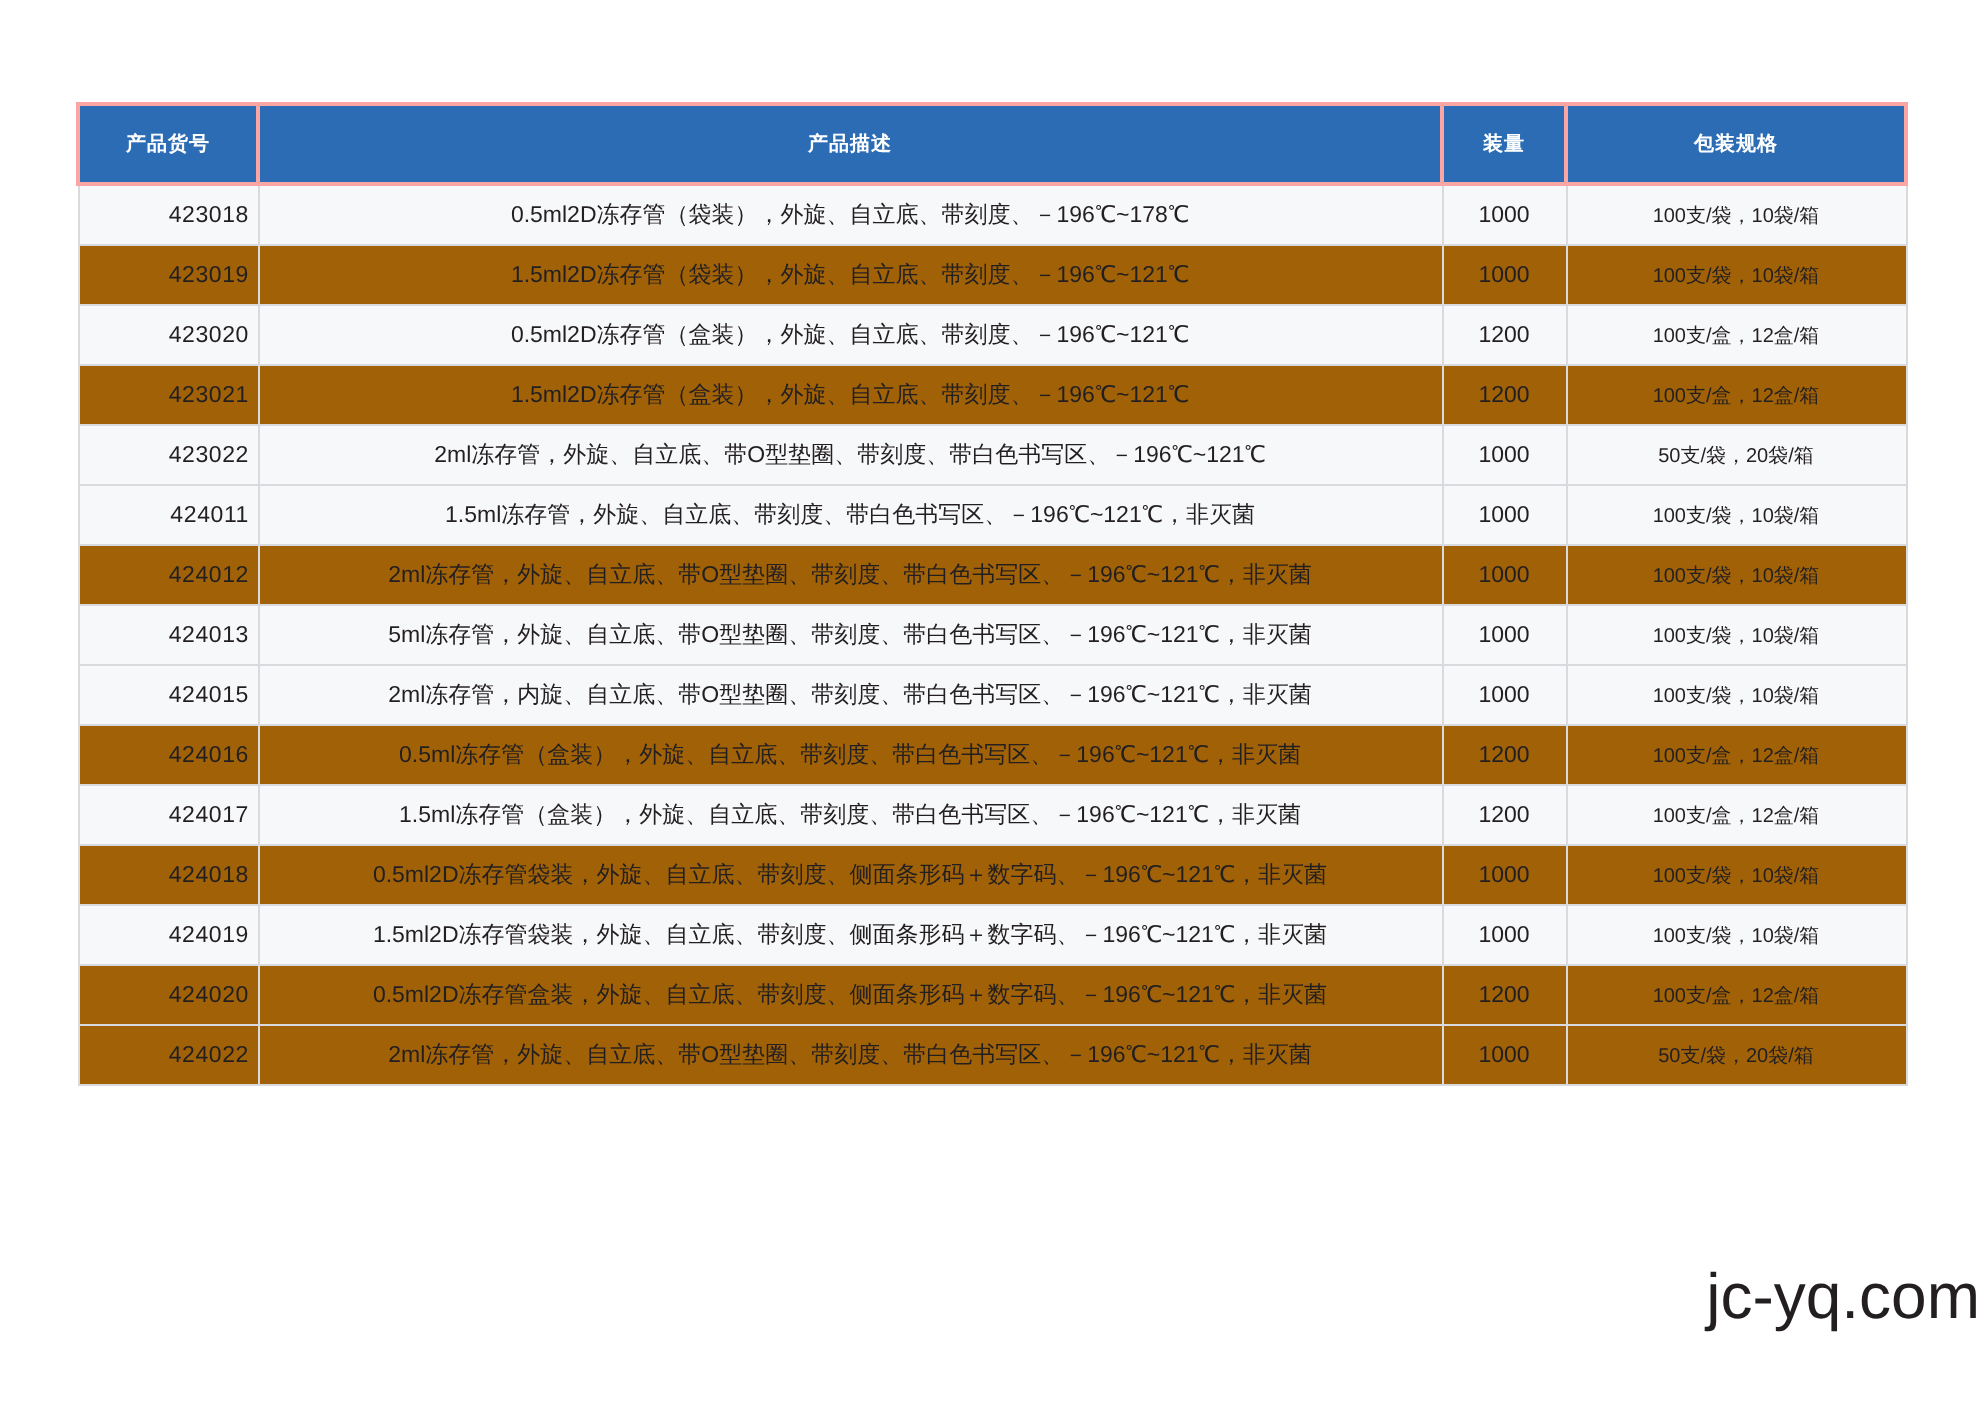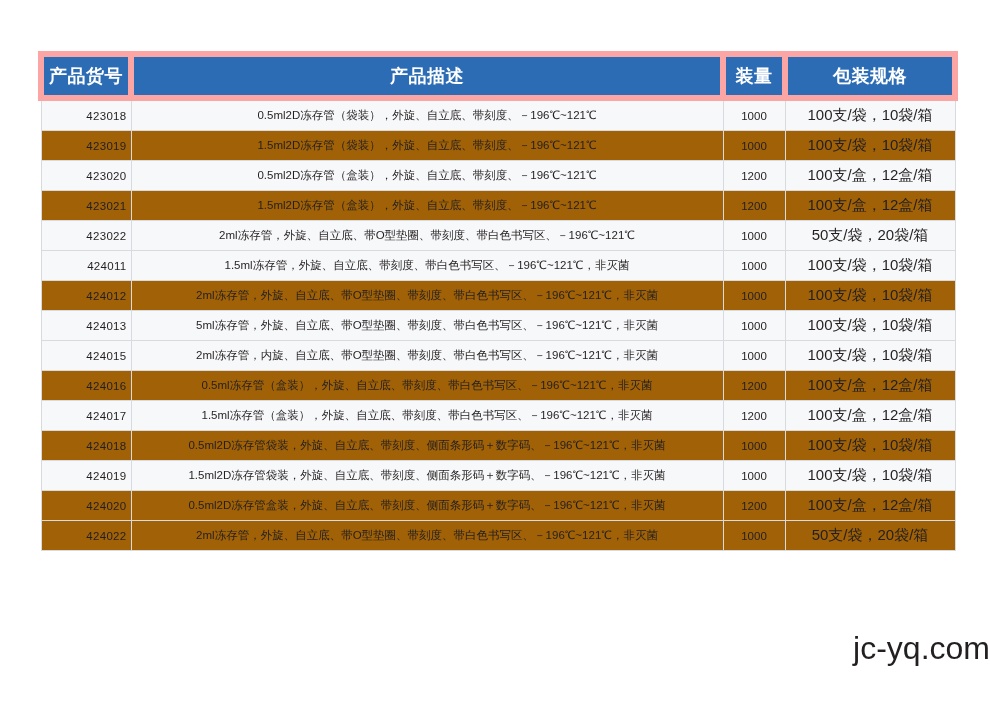--- a/index.html
+++ b/index.html
@@ -30,24 +30,24 @@
     table-layout: fixed;
   }
   table.spec-table col.c-code  { width: 90px; }
   table.spec-table col.c-desc  { width: 592px; }
   table.spec-table col.c-qty   { width: 62px; }
   table.spec-table col.c-pack  { width: 170px; }
 
   thead th {
     background: #2b6cb4;
     color: #ffffff;
-    font-size: 18px;
+    font-size: 10px;
     font-weight: bold;
     height: 38px;
-    border: 6px solid #fca5a5;
+    border: 2px solid #fca5a5;
     letter-spacing: 0.5px;
     text-align: center;
     vertical-align: middle;
     padding: 0 4px;
   }
   tbody td {
     border: 1px solid #d8dadd;
     height: 29px;
     font-size: 11.5px;
     text-align: center;
@@ -56,21 +56,21 @@
     color: #231f20;
     white-space: nowrap;
     overflow: hidden;
   }
   tbody tr.even td { background: #f7f8fa; }
   tbody tr.odd  td { background: #a16207; }
 
   td.code-cell { font-size: 11.5px; letter-spacing: 0.3px; text-align: right; }
   td.desc-cell { font-size: 11.5px; }
   td.qty-cell  { font-size: 11.5px; }
-  td.pack-cell { font-size: 15px; }
+  td.pack-cell { font-size: 10px; }
 
   .watermark {
     position: absolute;
     left: 0;
     top: 630px;
     width: 990px;
     text-align: right;
     font-size: 32px;
     color: #231f20;
     letter-spacing: 0px;
@@ -93,21 +93,21 @@
       <tr>
         <th>产品货号</th>
         <th>产品描述</th>
         <th>装量</th>
         <th>包装规格</th>
       </tr>
     </thead>
     <tbody id="table-body">
         <tr class="even">
           <td class="code-cell">423018</td>
-          <td class="desc-cell">0.5ml2D冻存管（袋装），外旋、自立底、带刻度、－196℃~121℃</td>
+          <td class="desc-cell">0.5ml2D冻存管（袋装），外旋、自立底、带刻度、－196℃~178℃</td>
           <td class="qty-cell">1000</td>
           <td class="pack-cell">100支/袋，10袋/箱</td>
         </tr>
         <tr class="odd">
           <td class="code-cell">423019</td>
           <td class="desc-cell">1.5ml2D冻存管（袋装），外旋、自立底、带刻度、－196℃~121℃</td>
           <td class="qty-cell">1000</td>
           <td class="pack-cell">100支/袋，10袋/箱</td>
         </tr>
         <tr class="even">

